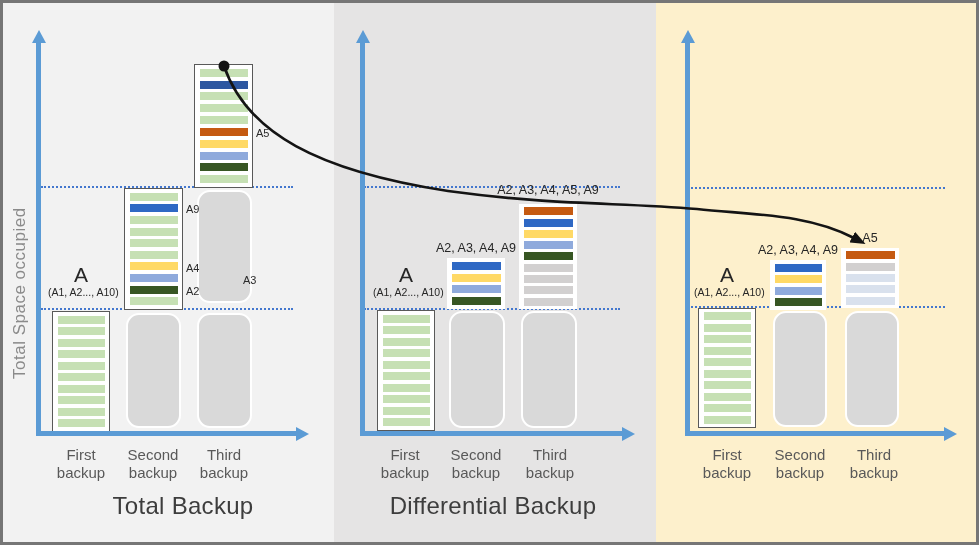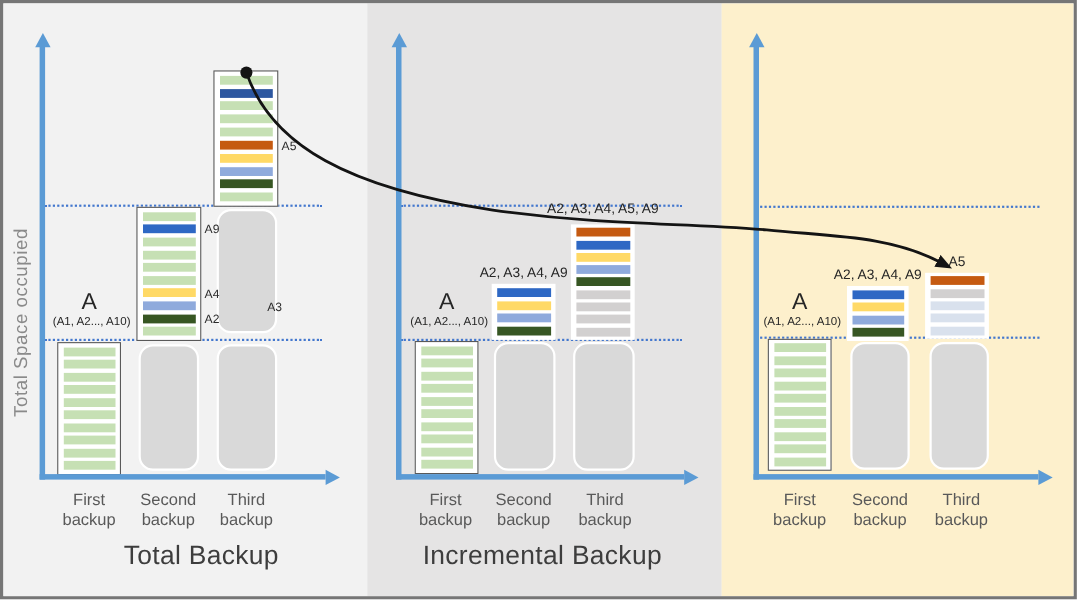--- a/index.html
+++ b/index.html
@@ -148,21 +148,21 @@
       <div class="stripe" style="background: rgb(210, 208, 208);"></div>
     </div>
     <div class="top-label" style="left: 465px; top: 180px;">A2, A3, A4, A5, A9</div>
     <div class="a-label" style="left: 370px; top: 261px;">
       <div class="main">A</div>
       <div class="sub">(A1, A2..., A10)</div>
     </div>
     <div class="tick-label" style="left: 362px; top: 443px;">First backup</div>
     <div class="tick-label" style="left: 433px; top: 443px;">Second backup</div>
     <div class="tick-label" style="left: 507px; top: 443px;">Third backup</div>
-    <div class="panel-title" style="left: 360px; top: 489px;">Incremental Backup</div>
+    <div class="panel-title" style="left: 360px; top: 489px;">Differential Backup</div>
     <div class="panel" style="left: 653px; width: 320px; background: rgb(253, 240, 204);"></div>
     <div class="dotted" style="left: 685px; width: 257px; top: 184px;"></div>
     <div class="dotted" style="left: 685px; width: 257px; top: 303px;"></div>
     <div class="ghost" style="left: 770px; top: 308px; width: 54px; height: 116px;"></div>
     <div class="ghost" style="left: 842px; top: 308px; width: 54px; height: 116px;"></div>
     <div class="axis-line-v" style="left: 682px; top: 39px; height: 394px;"></div>
     <div class="axis-head-v" style="left: 677.5px; top: 27px;"></div>
     <div class="axis-line-h" style="left: 682px; top: 428px; width: 259px;"></div>
     <div class="axis-head-h" style="left: 941px; top: 423.5px;"></div>
     <div class="bar bordered" style="left: 695px; top: 305px; width: 58px; height: 120px;">

